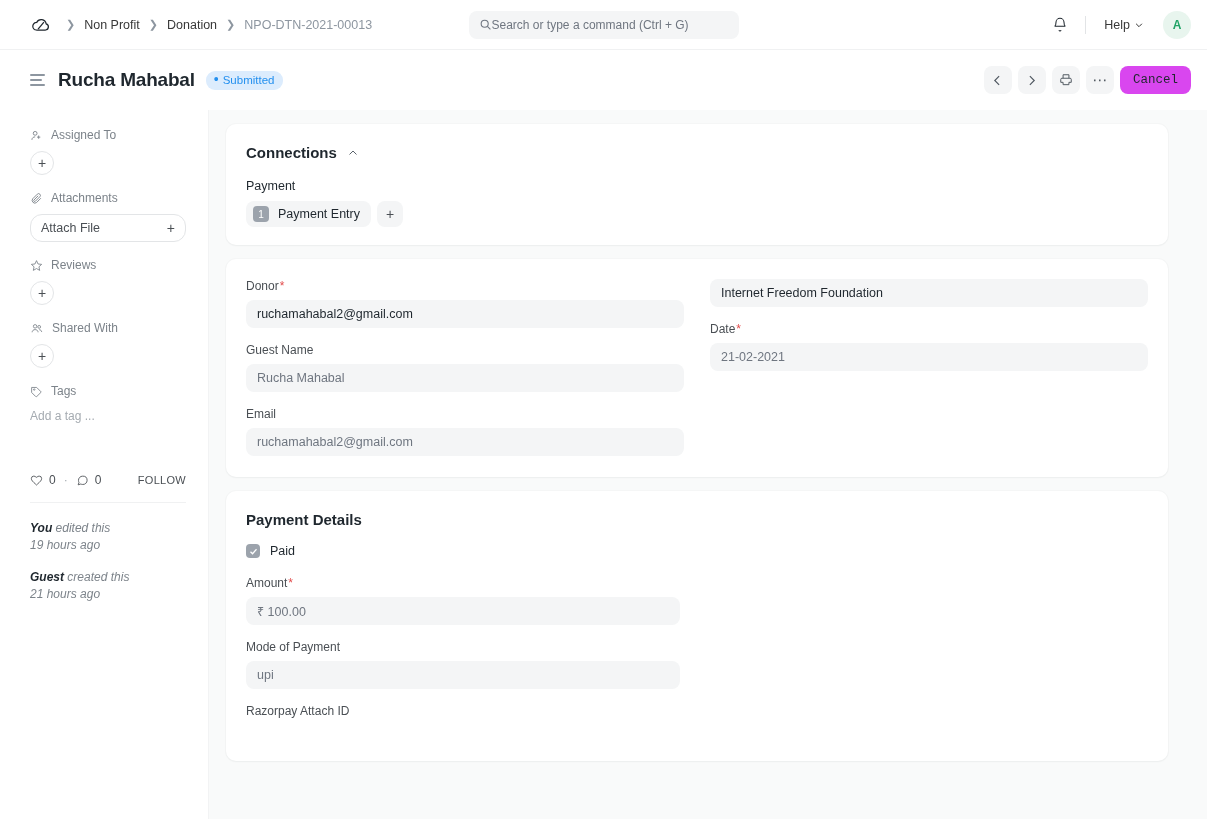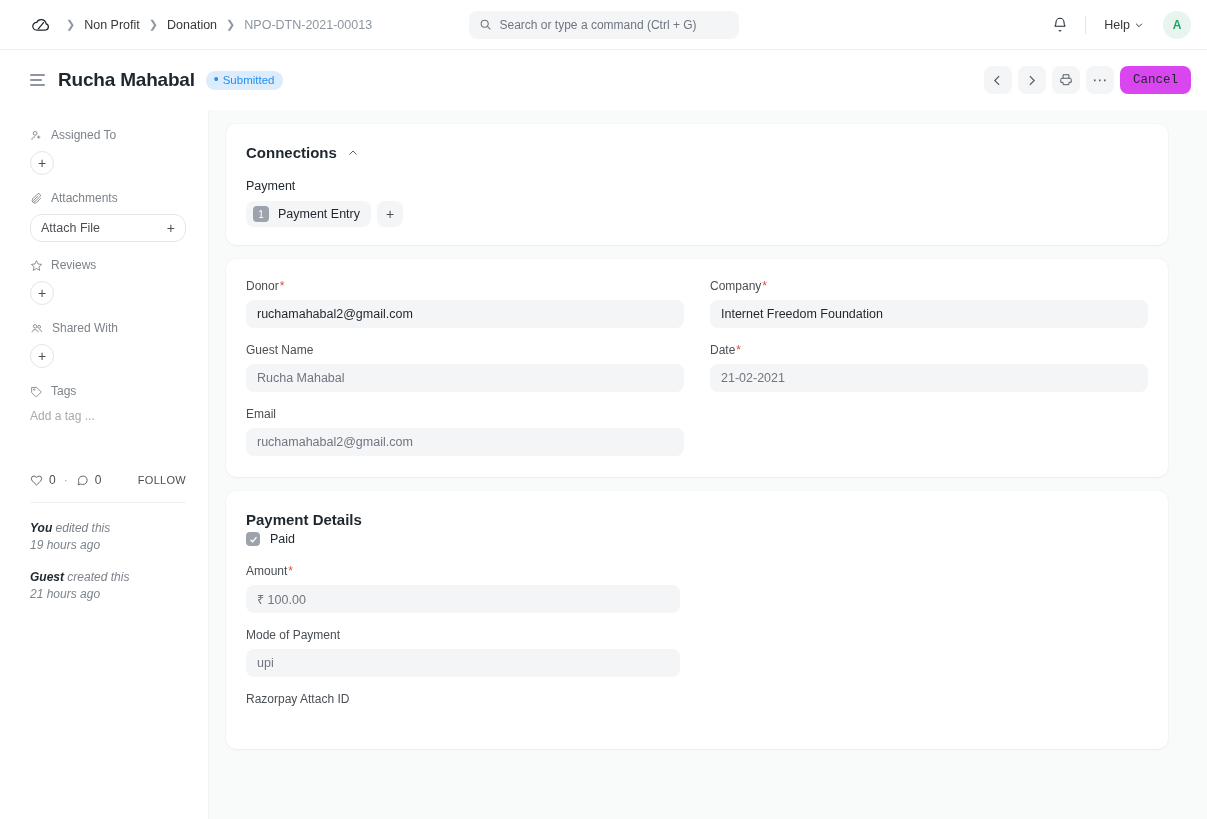--- a/index.html
+++ b/index.html
@@ -24,21 +24,21 @@
   .brand-logo { width: 22px; height: 22px; flex: 0 0 22px; display:flex; align-items:center; justify-content:center; }
   .breadcrumb { display: flex; align-items: center; gap: 9px; margin-left: 14px; font-size: 12.5px; }
   .bc-sep { color: #8d96a0; font-size: 11px; line-height: 1; }
   .bc-link { color: #383838; text-decoration: none; white-space: nowrap; }
   .bc-current { color: #8d96a0; white-space: nowrap; }
 
   .searchwrap {
     position: absolute; left: 50%; transform: translateX(-50%);
     width: 270px; height: 28px;
     background: #f4f5f6; border-radius: 8px;
-    display: flex; align-items: center; padding: 0 10px; gap: 8px;
+    display: flex; align-items: center; padding: 0 10px; gap: 0;
   }
   .search-input {
     border: none; outline: none; background: transparent;
     font-family: inherit; font-size: 12px; color: #4a4f54; width: 100%;
   }
   .search-input::placeholder { color: #6f7680; }
 
   .nav-right { margin-left: auto; display: flex; align-items: center; gap: 6px; }
   .icon-btn {
     width: 28px; height: 28px; border-radius: 7px; border: none; background: transparent;
@@ -162,21 +162,21 @@
   .field { margin-bottom: 15px; }
   .field-label { font-size: 12px; color: #4a4f54; margin-bottom: 7px; }
   .req { color: #e24c4c; margin-left: 1px; }
   .field-ctl {
     height: 28px; background: #f4f5f6; border-radius: 8px; border: none;
     width: 100%; padding: 0 11px; font-family: inherit; font-size: 12.5px;
     color: #1f272e; outline: none;
   }
   .field-ctl.muted { color: #6f7680; }
 
-  .check-row { display: flex; align-items: center; gap: 10px; margin: 4px 0 18px 0; }
+  .check-row { display: flex; align-items: center; gap: 10px; margin: 16px 0 18px 0; }
   .cbox {
     width: 14px; height: 14px; border-radius: 4px; background: #9ca3ac;
     display: flex; align-items: center; justify-content: center; cursor: pointer;
   }
   .check-label { font-size: 12.5px; color: #1f272e; }
 
   .pd-fields { max-width: 434px; }
 </style>
 </head>
 <body>
@@ -425,23 +425,20 @@
             <div class="field">
               <div class="field-label">
                 <span>Email</span>
               </div>
               <input class="field-ctl muted" type="text" readonly="" value="ruchamahabal2@gmail.com" style="">
             </div>
           </div>
 
           <div>
             <div class="field">
-              <div class="field-label">
-                <span>Company</span><span class="req">*</span>
-              </div>
               <input class="field-ctl" type="text" readonly="" value="Internet Freedom Foundation" style="">
             </div>
 
             <div class="field">
               <div class="field-label">
                 <span>Date</span><span class="req">*</span>
               </div>
               <input class="field-ctl muted" type="text" readonly="" value="21-02-2021" style="">
             </div>
           </div>

